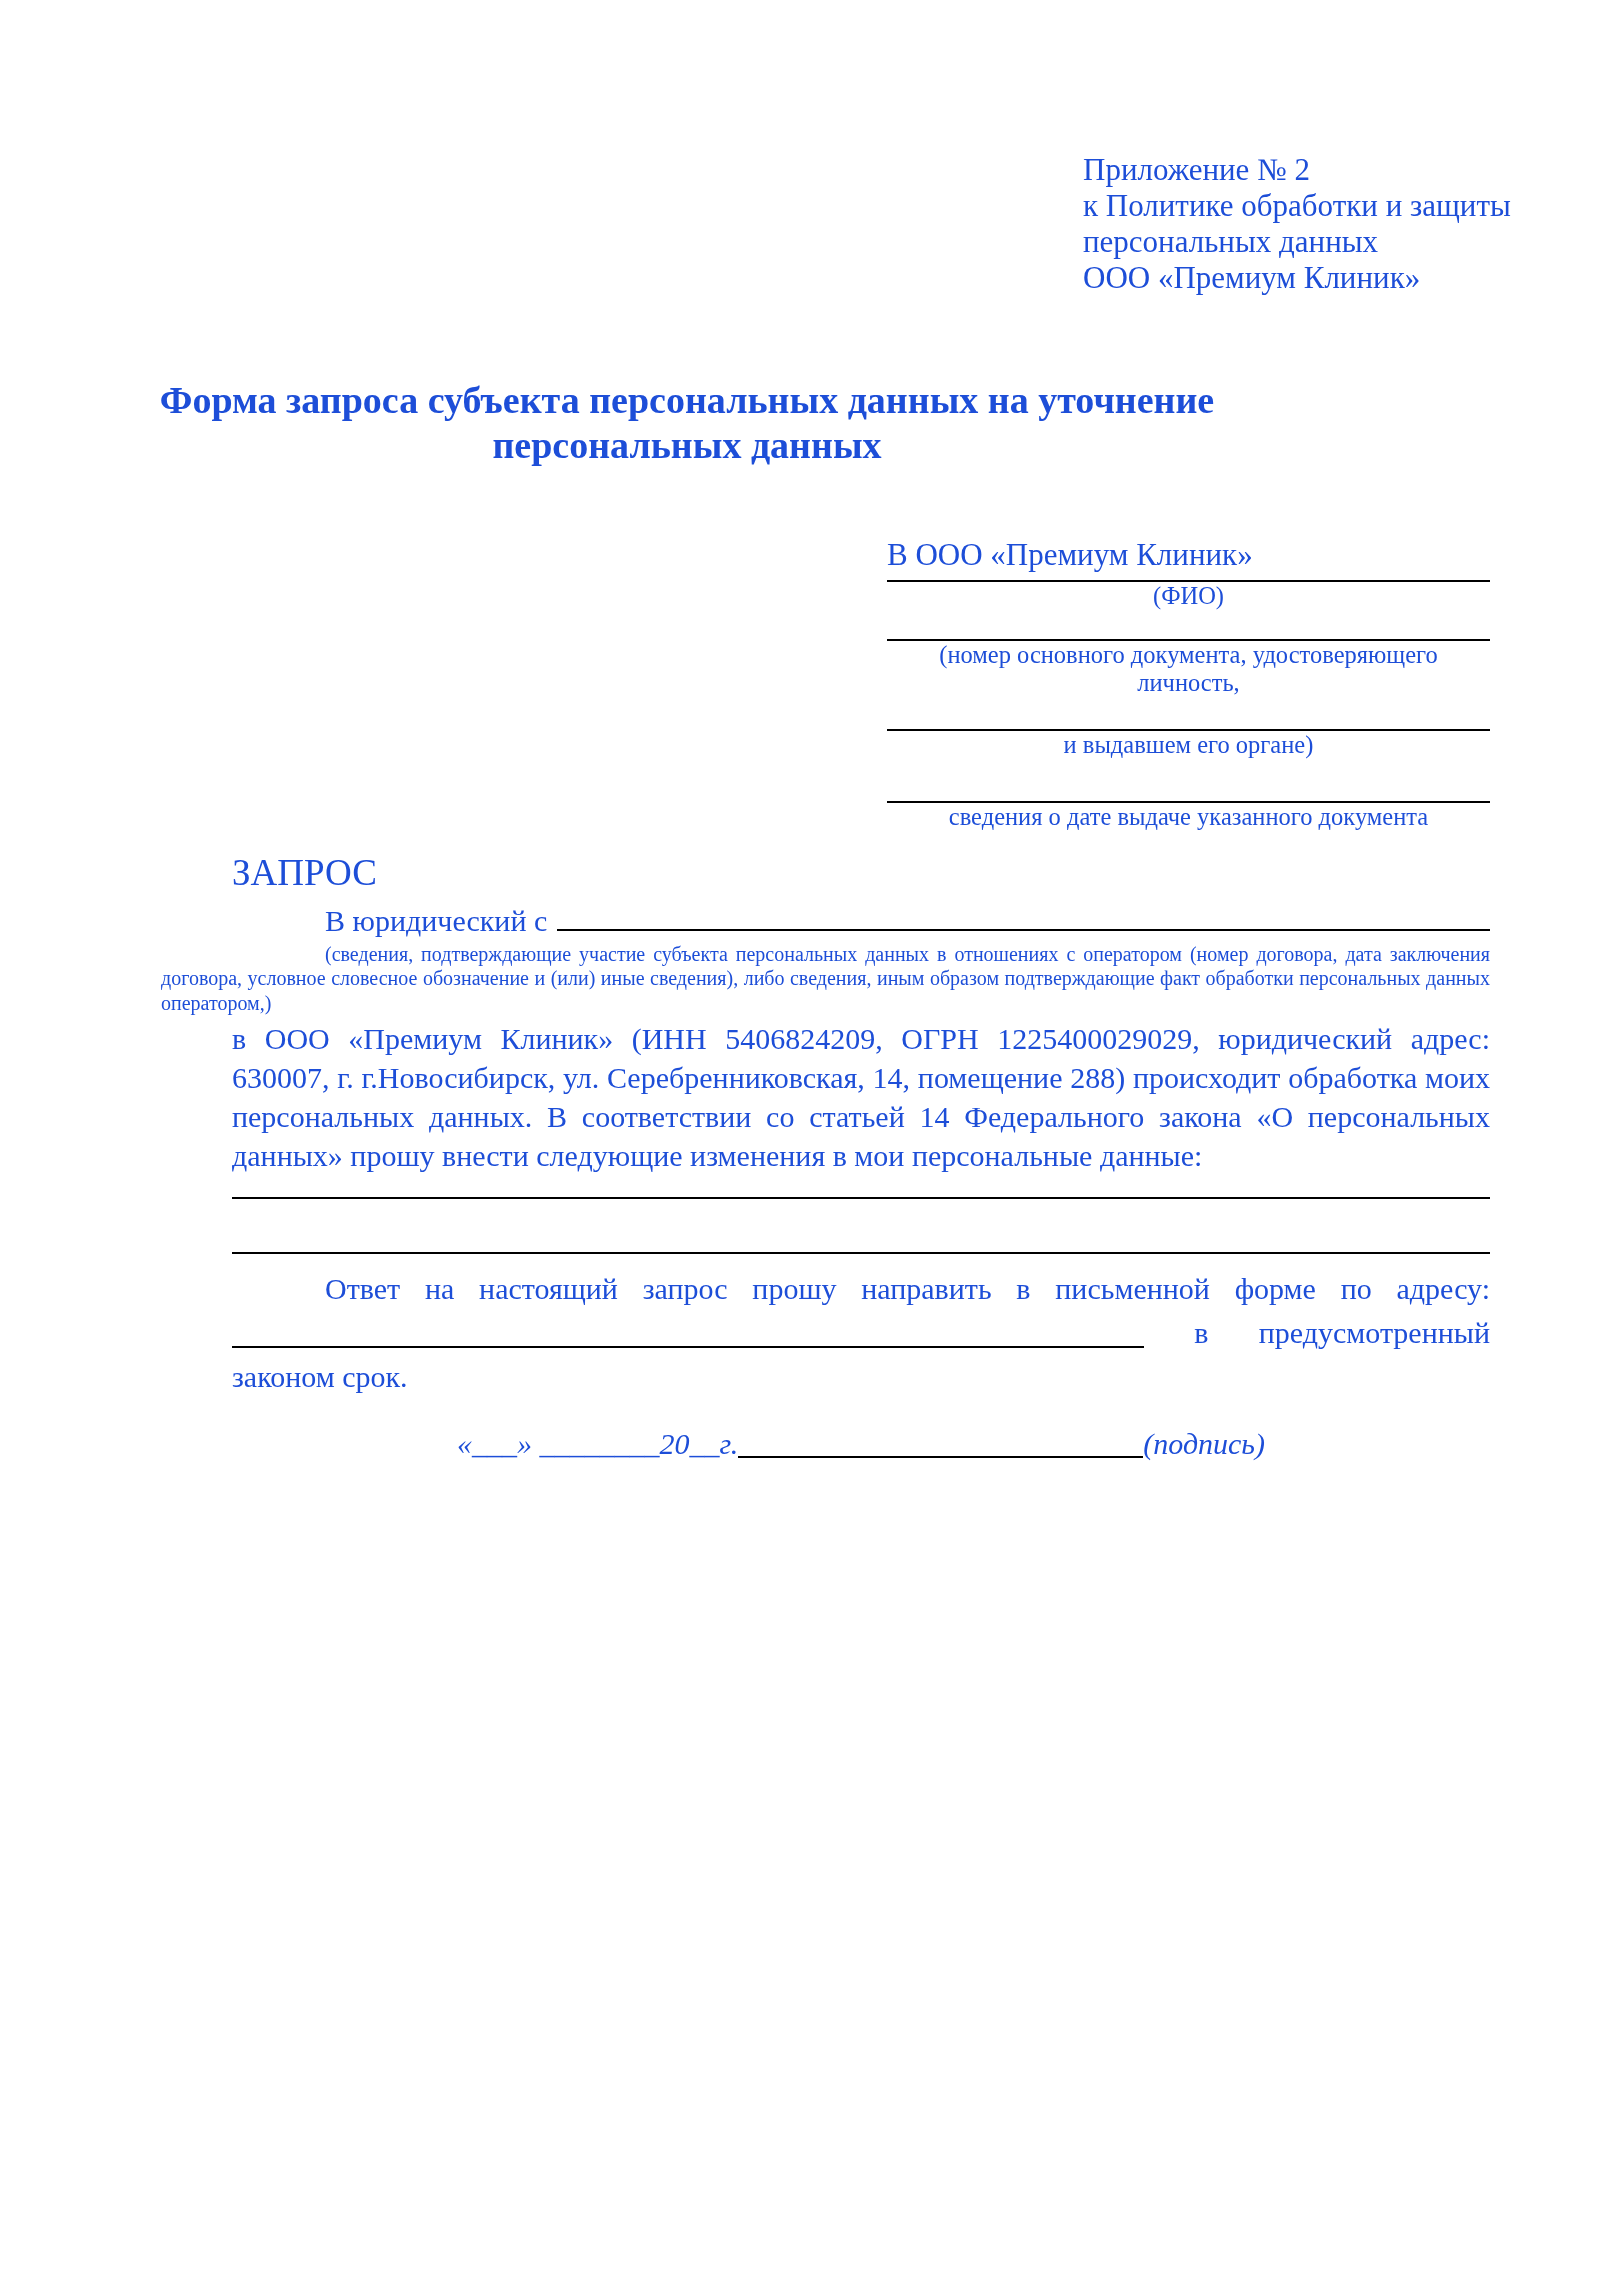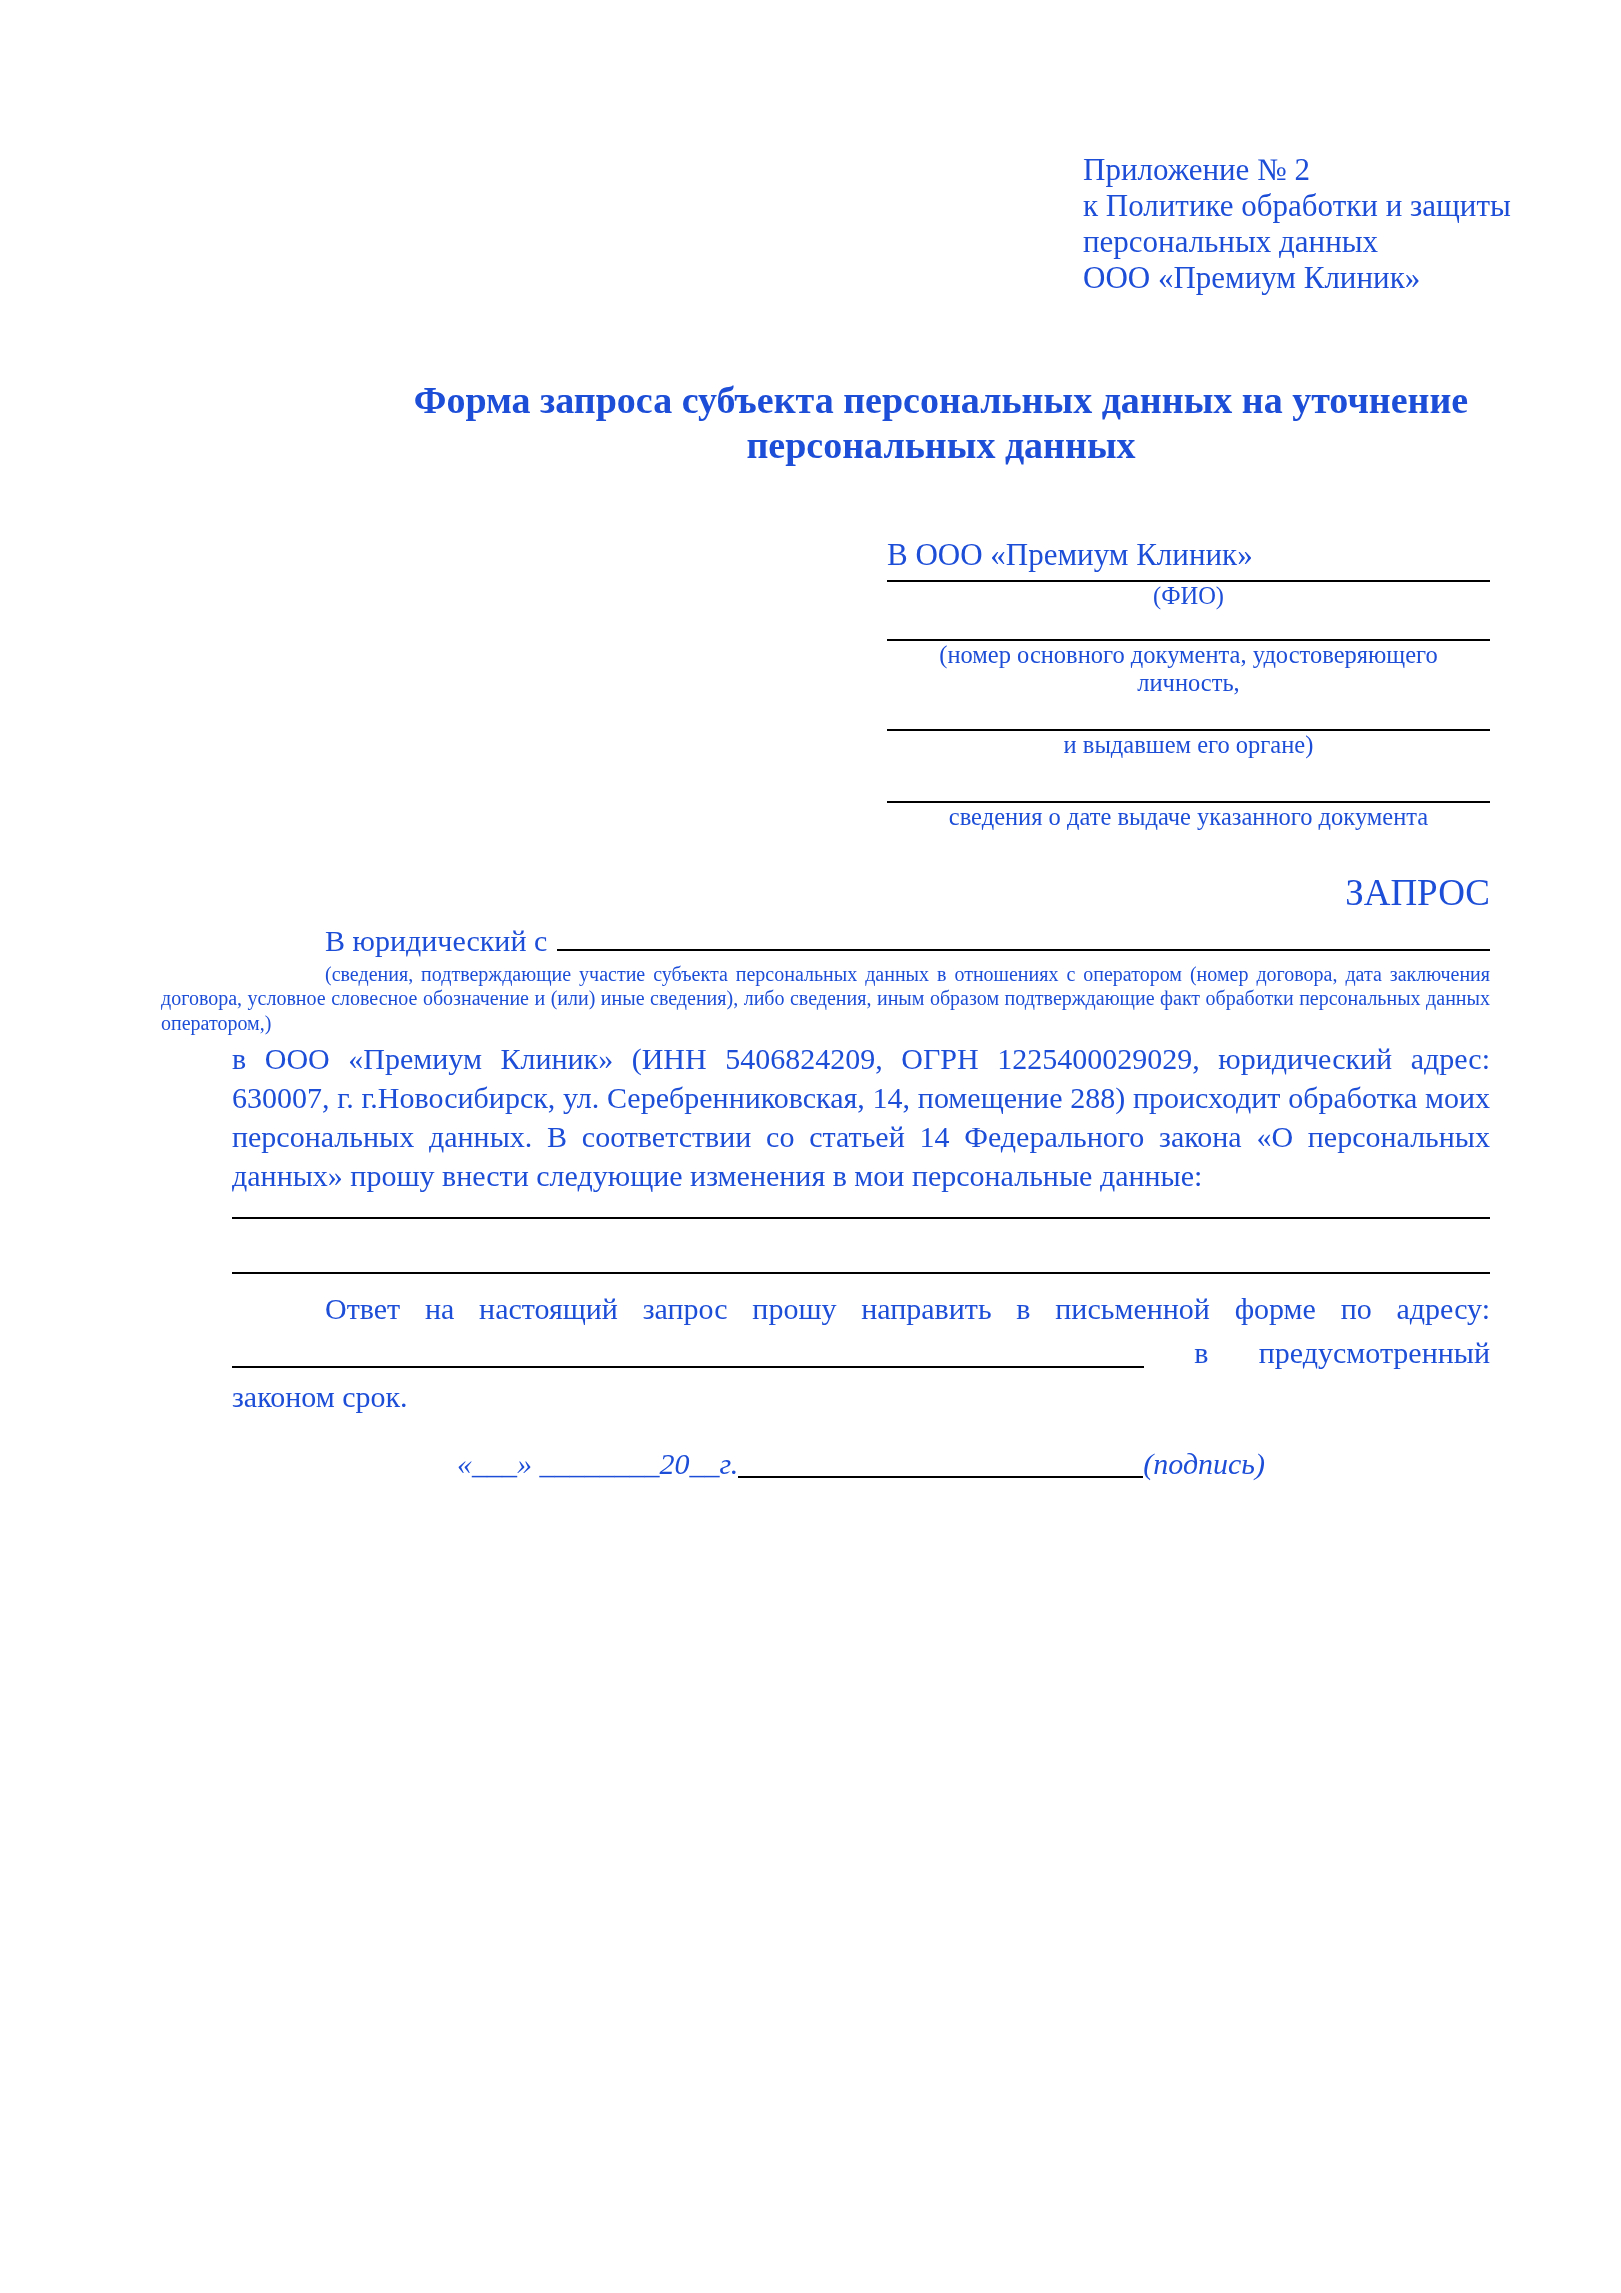--- a/index.html
+++ b/index.html
@@ -24,21 +24,21 @@
     font-size: 31px;
     line-height: 36px;
     white-space: nowrap;
   }
 
   
   .title-wrap {
     margin-top: 57px;
     margin-left: -94px; 
     display: flex;
-    justify-content: flex-end;
+    justify-content: flex-start;
   }
   .title {
     max-width: 1098px;
     text-align: center;
     font-weight: bold;
     font-size: 38px;
     line-height: 45px;
   }
 
   
@@ -54,22 +54,22 @@
     text-align: center;
     font-size: 24.5px;
     line-height: 27.4px;
   }
   .f1 .fill-line { height: 5.9px; }
   .f2 .fill-line { height: 30px; }
   .f3 .fill-line { height: 43px; }
   .f4 .fill-line { height: 33px; }
 
   .request-heading {
-    margin-top: 40px;
-    text-align: right;
+    margin-top: 20px;
+    text-align: left;
     font-size: 37px;
     line-height: 43px;
   }
 
   .intro-row {
     margin-top: 5.9px;
     display: flex;
     align-items: baseline;
   }
   .indent-space { width: 93px; flex: 0 0 auto; }

